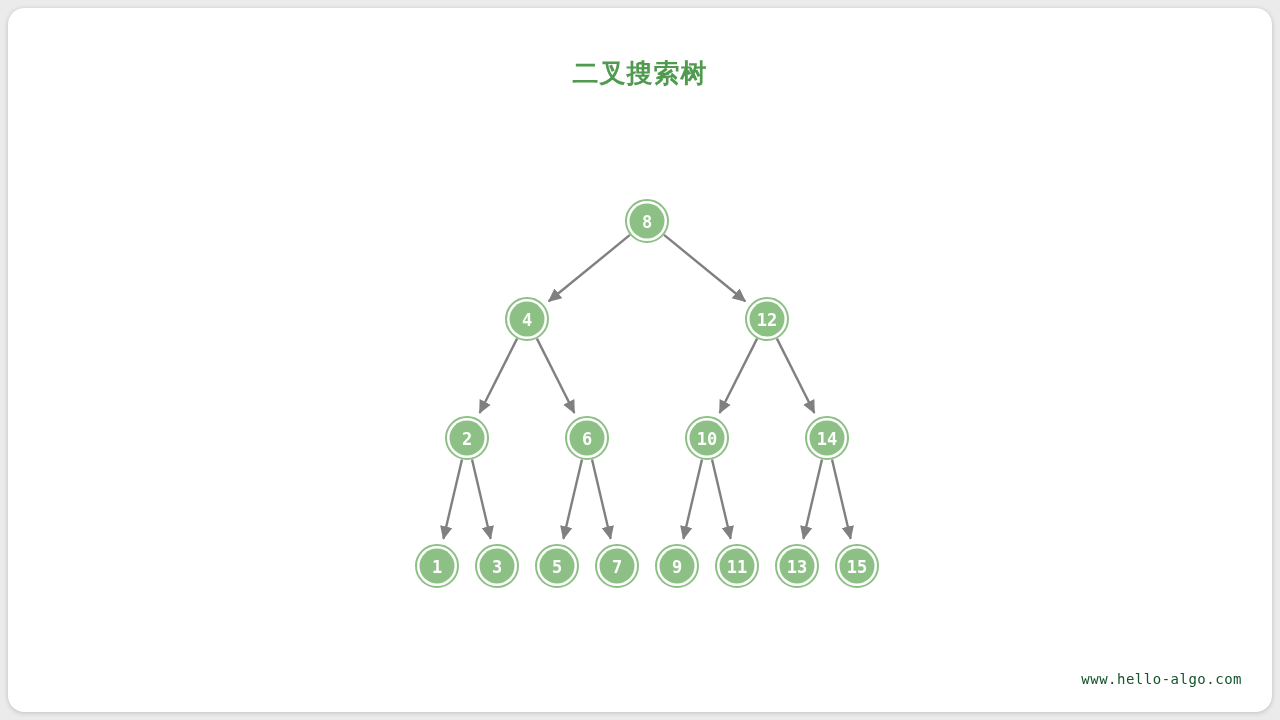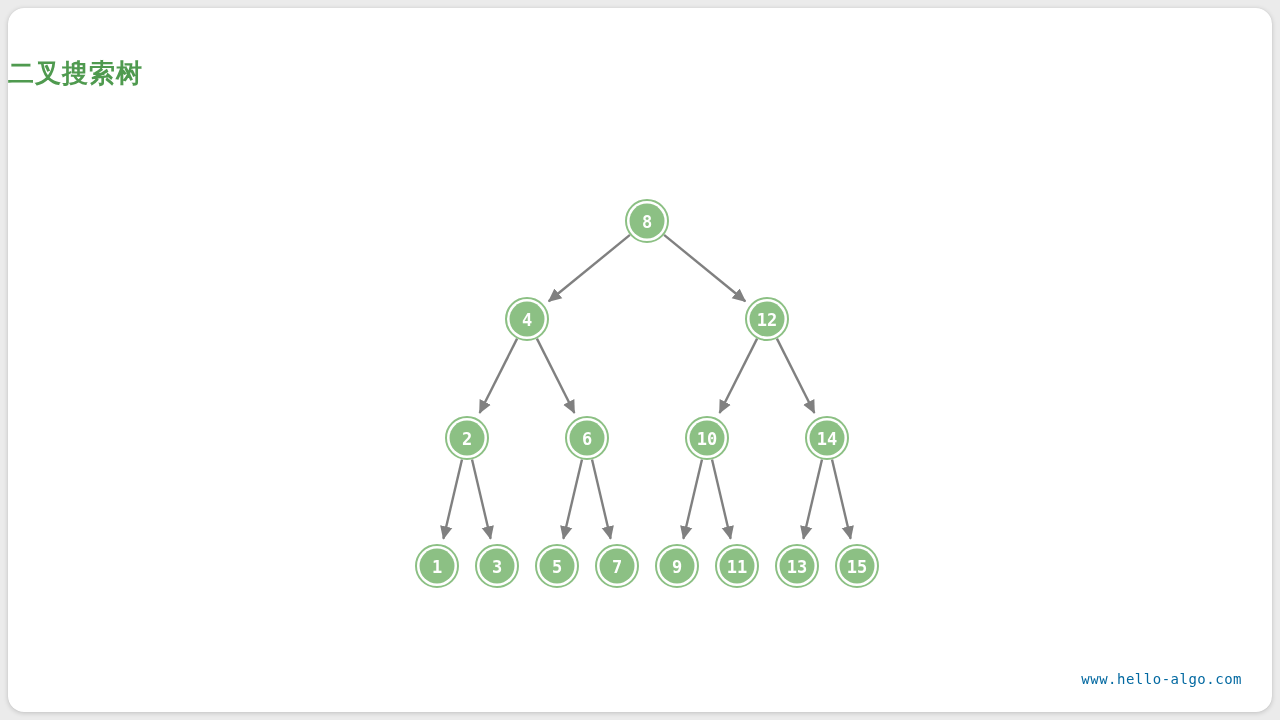--- a/index.html
+++ b/index.html
@@ -23,21 +23,21 @@
     background: #ffffff;
     border-radius: 16px;
     box-shadow: 0 1px 5px rgba(0,0,0,0.18), 0 0 1px rgba(0,0,0,0.10);
     overflow: hidden;
   }
   .title {
     position: absolute;
     left: 0;
     top: 48px;
     width: 1264px;
-    text-align: left;
+    text-align: center;
     font-family: "Liberation Sans", sans-serif;
     font-size: 26px;
     font-weight: bold;
     color: #4f9a4f;
     letter-spacing: 1px;
   }
   .subtitle {
     position: absolute;
     left: 0;
     top: 98px;
@@ -47,21 +47,21 @@
     font-size: 21px;
     color: #353535;
     letter-spacing: 0.5px;
   }
   .watermark {
     position: absolute;
     right: 30px;
     bottom: 25px;
     font-family: "DejaVu Sans Mono", monospace;
     font-size: 14px;
-    color: #0369a1;
+    color: #14532d;
     letter-spacing: 0.5px;
   }
   .tree-svg {
     position: absolute;
     left: 0;
     top: 0;
     width: 1264px;
     height: 704px;
   }
   .node-circle-outer {

